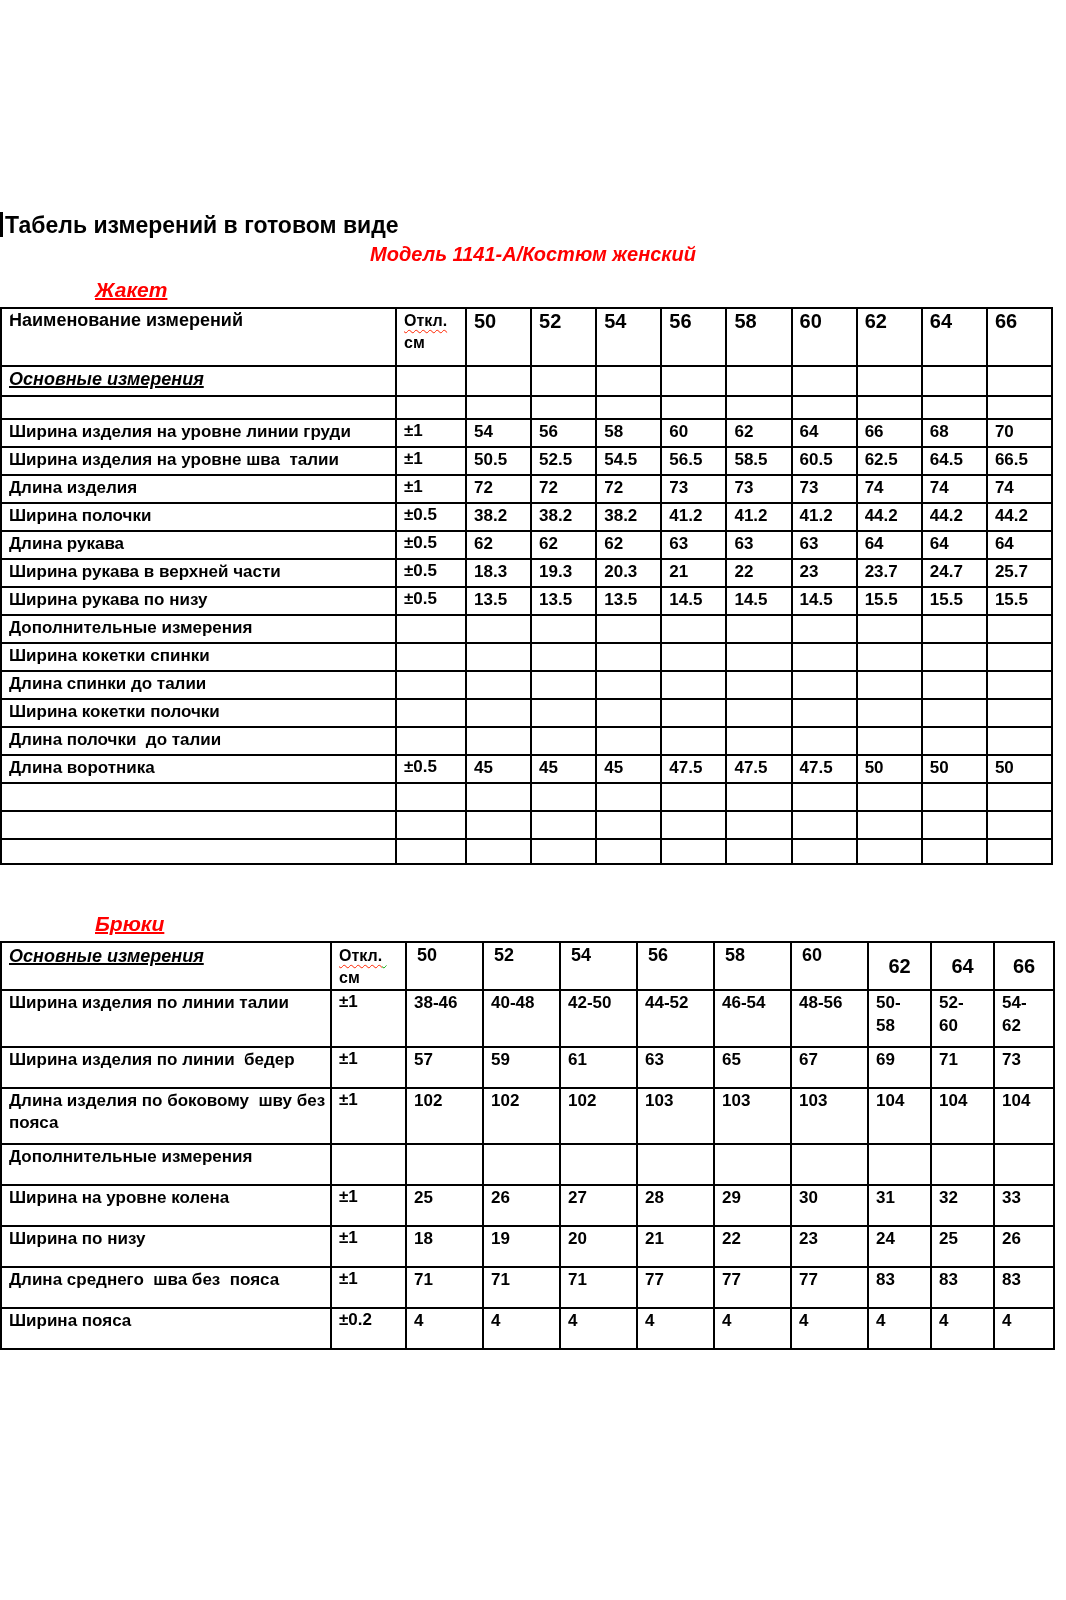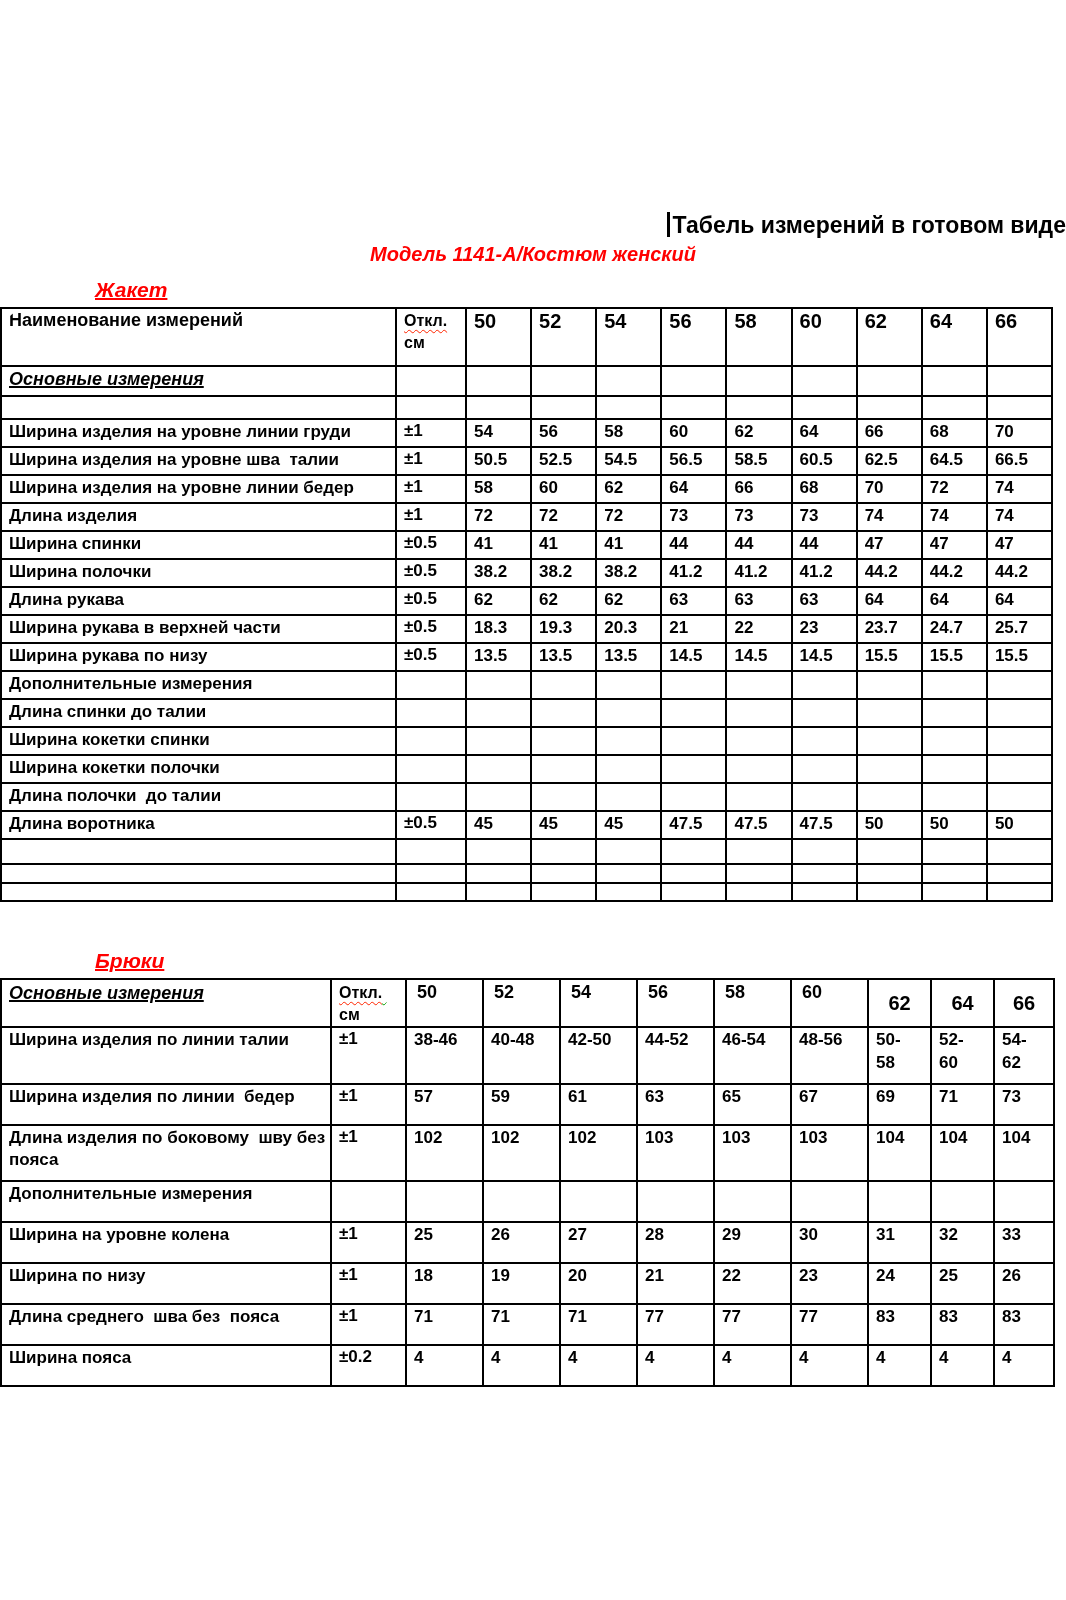--- a/index.html
+++ b/index.html
@@ -2,21 +2,21 @@
 <html><head>
 <meta charset="utf-8">
 <style>
   html,body{margin:0;padding:0;background:#fff;}
   .page{
     position:relative;width:1066px;height:1600px;background:#ffffff;
     font-family:"Liberation Sans",sans-serif;font-weight:700;color:#000;
     overflow:hidden;
   }
   
-  .title-wrap{padding-top:212px;text-align:right;line-height:1.1;}
+  .title-wrap{padding-top:212px;text-align:left;line-height:1.1;}
   .doc-title{display:inline;font-size:23px;font-weight:700;margin:0;}
   .cursor{display:inline-block;width:3px;height:25px;background:#000;margin-right:2px;vertical-align:-4px;}
   .doc-subtitle{text-align:center;color:#ff0000;font-style:italic;font-size:20px;margin-top:5px;}
   .section-label{
     display:inline-block;color:#ff0000;font-style:italic;font-size:21px;
     text-decoration:underline;text-decoration-thickness:2px;margin:12px 0 3px 95px;
   }
   .trousers-gap{margin-top:47px;}
   
   table.meas{border-collapse:collapse;table-layout:fixed;width:1053px;margin:2px 0 0 0;}
@@ -139,57 +139,31 @@
           <td class="val">52.5</td>
           <td class="val">54.5</td>
           <td class="val">56.5</td>
           <td class="val">58.5</td>
           <td class="val">60.5</td>
           <td class="val">62.5</td>
           <td class="val">64.5</td>
           <td class="val">66.5</td>
         </tr>
         <tr>
-          <td class="label">Ширина изделия на уровне линии бедер</td>
-          <td class="tol">±1</td>
-          <td class="val">58</td>
-          <td class="val">60</td>
-          <td class="val">62</td>
-          <td class="val">64</td>
-          <td class="val">66</td>
-          <td class="val">68</td>
-          <td class="val">70</td>
-          <td class="val">72</td>
-          <td class="val">74</td>
-        </tr>
-        <tr>
           <td class="label">Длина изделия</td>
           <td class="tol">±1</td>
           <td class="val">72</td>
           <td class="val">72</td>
           <td class="val">72</td>
           <td class="val">73</td>
           <td class="val">73</td>
           <td class="val">73</td>
           <td class="val">74</td>
           <td class="val">74</td>
           <td class="val">74</td>
-        </tr>
-        <tr>
-          <td class="label">Ширина спинки</td>
-          <td class="tol">±0.5</td>
-          <td class="val">41</td>
-          <td class="val">41</td>
-          <td class="val">41</td>
-          <td class="val">44</td>
-          <td class="val">44</td>
-          <td class="val">44</td>
-          <td class="val">47</td>
-          <td class="val">47</td>
-          <td class="val">47</td>
         </tr>
         <tr>
           <td class="label">Ширина полочки</td>
           <td class="tol">±0.5</td>
           <td class="val">38.2</td>
           <td class="val">38.2</td>
           <td class="val">38.2</td>
           <td class="val">41.2</td>
           <td class="val">41.2</td>
           <td class="val">41.2</td>
@@ -243,34 +217,34 @@
           <td class="val"></td>
           <td class="val"></td>
           <td class="val"></td>
           <td class="val"></td>
           <td class="val"></td>
           <td class="val"></td>
           <td class="val"></td>
           <td class="val"></td>
         </tr>
         <tr>
+          <td class="label">Ширина кокетки спинки</td>
+          <td class="tol"></td>
+          <td class="val"></td>
+          <td class="val"></td>
+          <td class="val"></td>
+          <td class="val"></td>
+          <td class="val"></td>
+          <td class="val"></td>
+          <td class="val"></td>
+          <td class="val"></td>
+          <td class="val"></td>
+        </tr>
+        <tr>
           <td class="label">Длина спинки до талии</td>
-          <td class="tol"></td>
-          <td class="val"></td>
-          <td class="val"></td>
-          <td class="val"></td>
-          <td class="val"></td>
-          <td class="val"></td>
-          <td class="val"></td>
-          <td class="val"></td>
-          <td class="val"></td>
-          <td class="val"></td>
-        </tr>
-        <tr>
-          <td class="label">Ширина кокетки спинки</td>
           <td class="tol"></td>
           <td class="val"></td>
           <td class="val"></td>
           <td class="val"></td>
           <td class="val"></td>
           <td class="val"></td>
           <td class="val"></td>
           <td class="val"></td>
           <td class="val"></td>
           <td class="val"></td>

